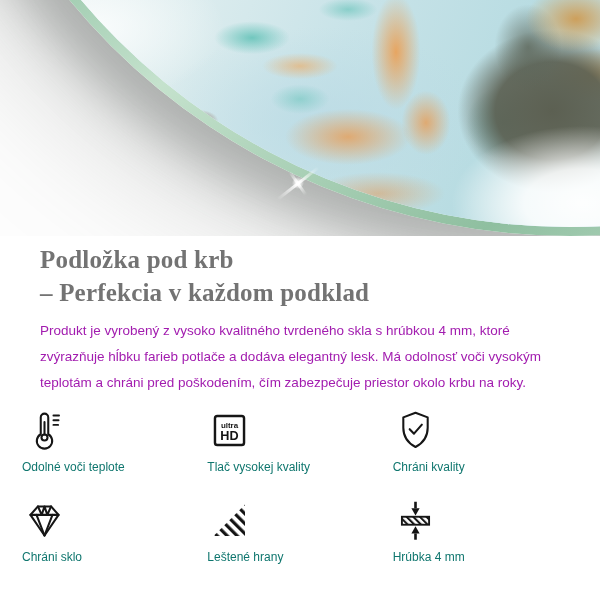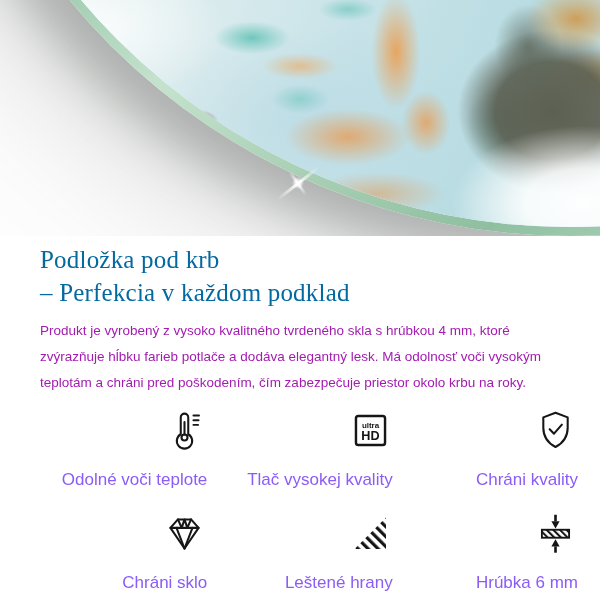--- a/index.html
+++ b/index.html
@@ -56,37 +56,37 @@
     transform:rotate(55deg);filter:blur(.4px);
   }
   .sparkle-dot{
     position:absolute;left:22px;top:21px;width:12px;height:12px;border-radius:50%;
     background:radial-gradient(circle,rgba(255,255,255,1) 0%,rgba(255,255,255,.55) 40%,rgba(255,255,255,0) 72%);
   }
 
   
   .content{padding:0 40px;}
   .page-title{
-    font-family:"Liberation Serif","DejaVu Serif",serif;font-weight:400;
-    font-size:25px;line-height:33px;color:#0369a1;letter-spacing:.2px;
+    font-family:"Liberation Serif","DejaVu Serif",serif;font-weight:700;
+    font-size:25px;line-height:33px;color:#737373;letter-spacing:.2px;
     margin:7px 0 9px;
   }
   .page-title span{display:block;}
   .description{
     font-size:13.5px;line-height:26px;color:#a21caf;margin:0;
   }
 
   
   .features{
     display:grid;grid-template-columns:repeat(3,1fr);row-gap:24px;
     margin:12px 22px 0;
   }
-  .feature{display:flex;flex-direction:column;align-items:flex-end;gap:20px;text-align:center;}
+  .feature{display:flex;flex-direction:column;align-items:flex-start;gap:7px;text-align:center;}
   .feature svg{width:45px;height:45px;display:block;}
-  .feature-label{font-size:17px;color:#8b5cf6;line-height:14px;}
+  .feature-label{font-size:12px;color:#0f766e;line-height:14px;}
   .stroke{fill:none;stroke:#161616;stroke-width:2.2;stroke-linecap:round;stroke-linejoin:round;}
   .thin{stroke-width:2;}
   .fillink{fill:#141414;stroke:none;}
 </style>
 </head>
 <body>
 
 <div class="page">
 
   <div class="hero">
@@ -168,17 +168,17 @@
           <pattern id="hatchSmall" patternUnits="userSpaceOnUse" width="5" height="5" patternTransform="rotate(-45)">
             <rect x="0" y="0" width="2.2" height="5" fill="#151515"></rect>
           </pattern>
         </defs>
         <rect x="9.5" y="20" width="29" height="8.5" fill="url(#hatchSmall)" stroke="#161616" stroke-width="2"></rect>
         <line x1="24" y1="4" x2="24" y2="11" stroke="#161616" stroke-width="2.8"></line>
         <polygon points="19.6,10.8 28.4,10.8 24,18.6" fill="#141414"></polygon>
         <line x1="24" y1="44.5" x2="24" y2="37.8" stroke="#161616" stroke-width="2.8"></line>
         <polygon points="19.6,37.9 28.4,37.9 24,30.1" fill="#141414"></polygon>
       </svg>
-      <div class="feature-label">Hrúbka 6 mm</div>
+      <div class="feature-label">Hrúbka 4 mm</div>
     </div>
 
   </div>
 </div>
 
 </body></html>

